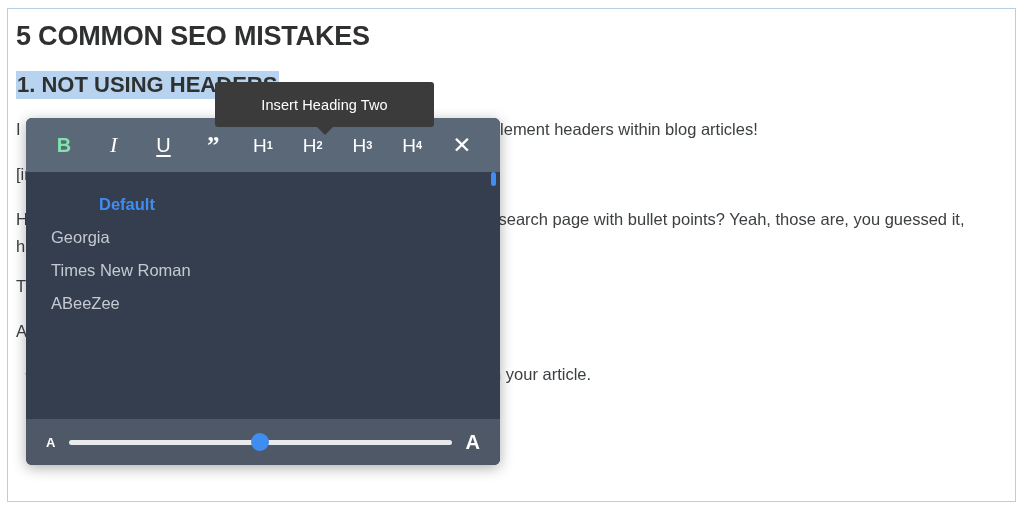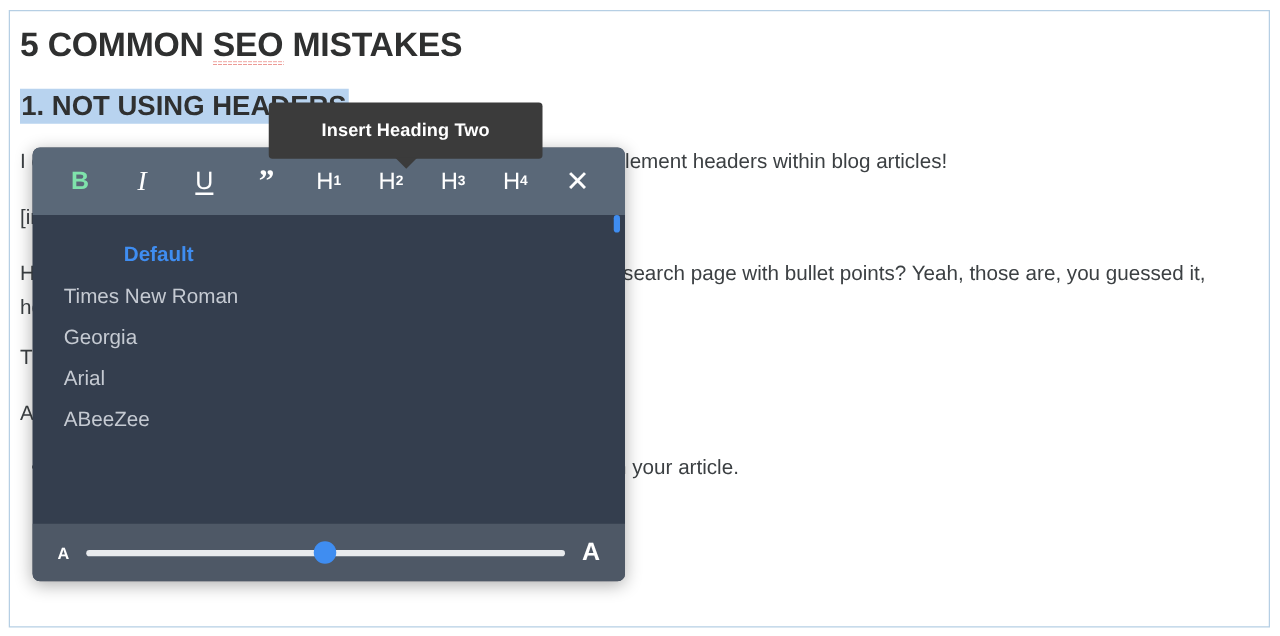--- a/index.html
+++ b/index.html
@@ -98,21 +98,21 @@
   #tooltip {
     position: absolute;
     left: 215px;
     top: 82px;
     width: 219px;
     height: 45px;
     background: #3b3b3b;
     border-radius: 3px;
     color: #ffffff;
     font-size: 14.5px;
-    font-weight: bold;
+    font-weight: normal;
     display: flex;
     align-items: center;
     justify-content: center;
     z-index: 40;
     letter-spacing: 0.1px;
   }
   #tooltip .tip-arrow {
     position: absolute;
     left: 50%;
     margin-left: -9px;
@@ -304,23 +304,22 @@
         <span>H</span>
         <sub>4</sub>
       </div>
     <div class="tool-btn close">
         <span>✕</span>
       </div>
   </div>
 
   <div id="font-list">
     <div class="font-item selected">Default</div>
+    <div class="font-item">Georgia</div>
     <div class="font-item">Times New Roman</div>
-    <div class="font-item">Georgia</div>
-    <div class="font-item">Arial</div>
     <div class="font-item">ABeeZee</div>
     <div id="font-scrollbar">
       <div class="thumb"></div>
     </div>
   </div>
 
   <div id="size-bar">
     <span class="a-small">A</span>
     <div id="size-slider">
       <div class="track"></div>

